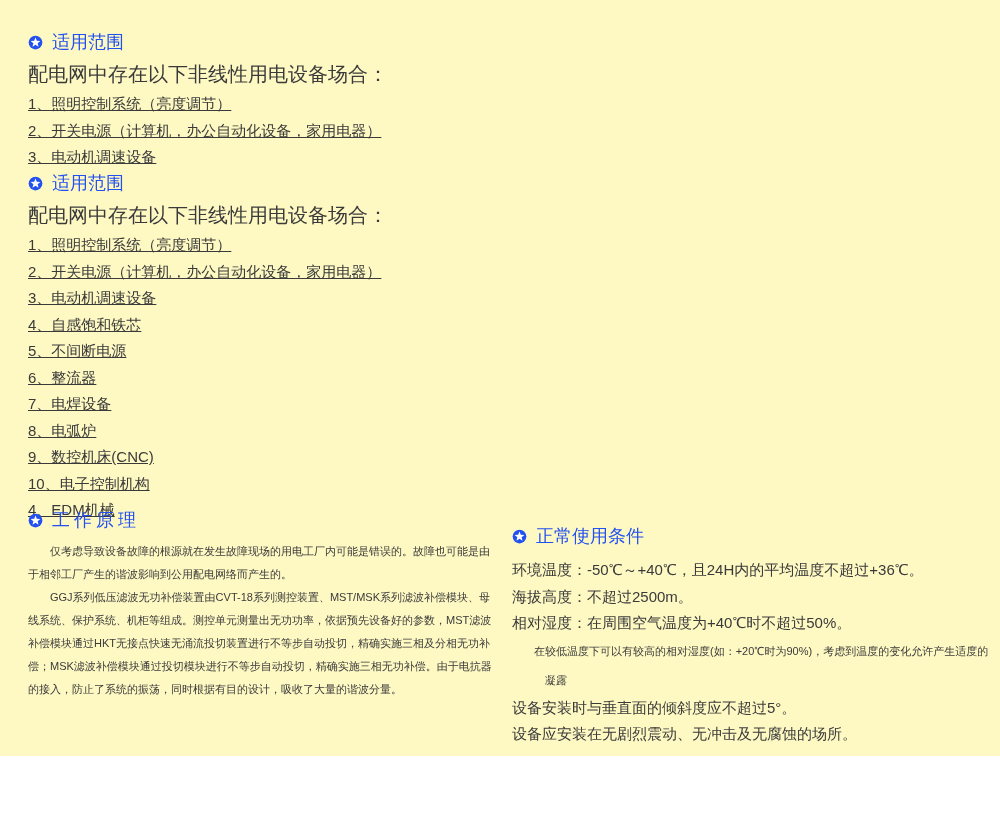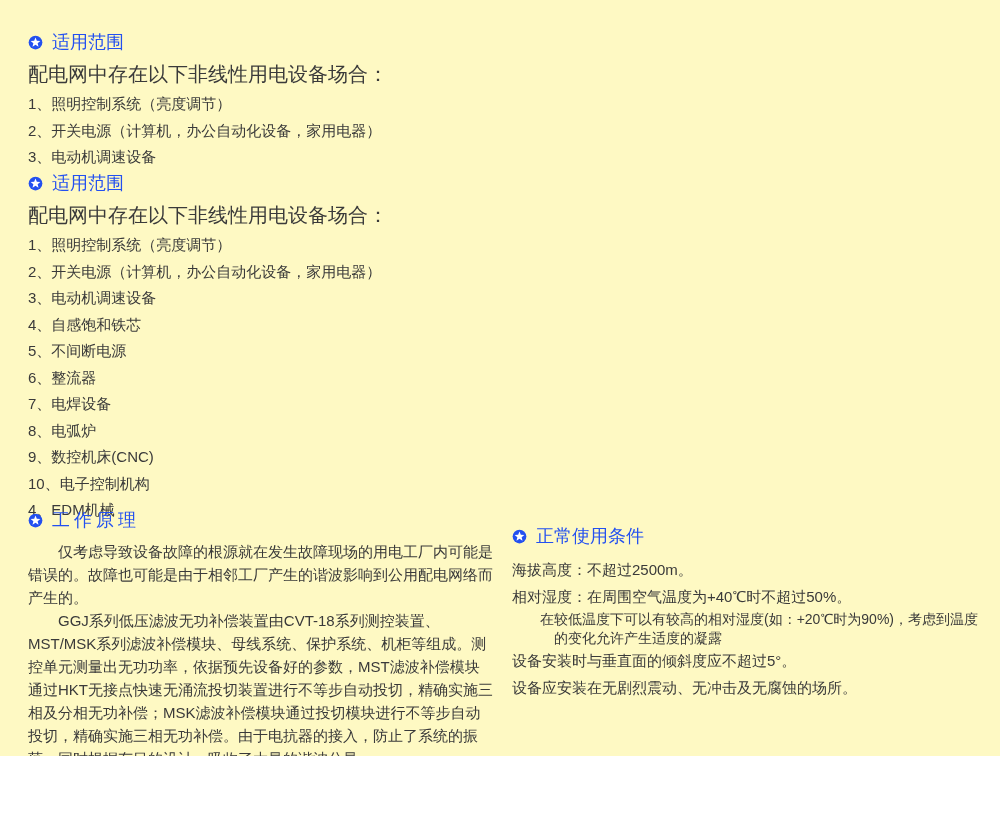--- a/index.html
+++ b/index.html
@@ -25,35 +25,35 @@
     color: #2350f0;
     font-size: 18px;
     line-height: 24px;
     font-weight: 500;
   }
   .section-heading svg { display: block; flex: 0 0 auto; }
   .heading-label.spaced { letter-spacing: 0.22em; }
 
   .intro { margin: 11px 0 0 0; font-size: 20px; line-height: 19px; }
   .device-list { margin-top: 7px; }
-  .list-item { font-size: 15px; line-height: 26.5px; white-space: nowrap; }
+  .list-item { font-size: 15px; line-height: 26.5px; white-space: nowrap; text-decoration: underline; }
 
   .principle-paragraphs { margin-top: 8px; }
   .para {
     margin: 0;
-    font-size: 15px;
+    font-size: 11px;
     line-height: 23px;
     text-indent: 2em;
   }
 
   .conditions-body { margin-top: 9px; }
   .cond-line { font-size: 15px; line-height: 26.5px; }
   .humidity-note {
-    font-size: 14px;
-    line-height: 19px;
+    font-size: 11px;
+    line-height: 29px;
     padding-left: 3em;
     text-indent: -1em;
     margin: 0;
   }
 </style>
 </head>
 <body>
 
 <div class="page">
 
@@ -114,20 +114,21 @@
   <div class="section" id="section-conditions">
     <div class="section-heading">
       <svg viewBox="0 0 24 24" width="15" height="15">
         <circle cx="12" cy="12" r="11" fill="currentColor"></circle>
         <path d="M12 3.8 L14.12 9.09 L19.8 9.47 L15.42 13.11 L16.82 18.63 L12 15.6 L7.18 18.63 L8.58 13.11 L4.2 9.47 L9.88 9.09 Z" fill="#ffffff"></path>
       </svg>
       <span class="heading-label">正常使用条件</span>
     </div>
     <div class="conditions-body">
       <div>
+          <div class="cond-line">环境温度：-50℃～+40℃，且24H内的平均温度不超过+36℃。</div>
           <div class="cond-line">海拔高度：不超过2500m。</div>
           <div class="cond-line">相对湿度：在周围空气温度为+40℃时不超过50%。</div>
         </div>
       <p class="humidity-note">在较低温度下可以有较高的相对湿度(如：+20℃时为90%)，考虑到温度的变化允许产生适度的凝露</p>
       <div>
           <div class="cond-line">设备安装时与垂直面的倾斜度应不超过5°。</div>
           <div class="cond-line">设备应安装在无剧烈震动、无冲击及无腐蚀的场所。</div>
         </div>
     </div>
   </div>

